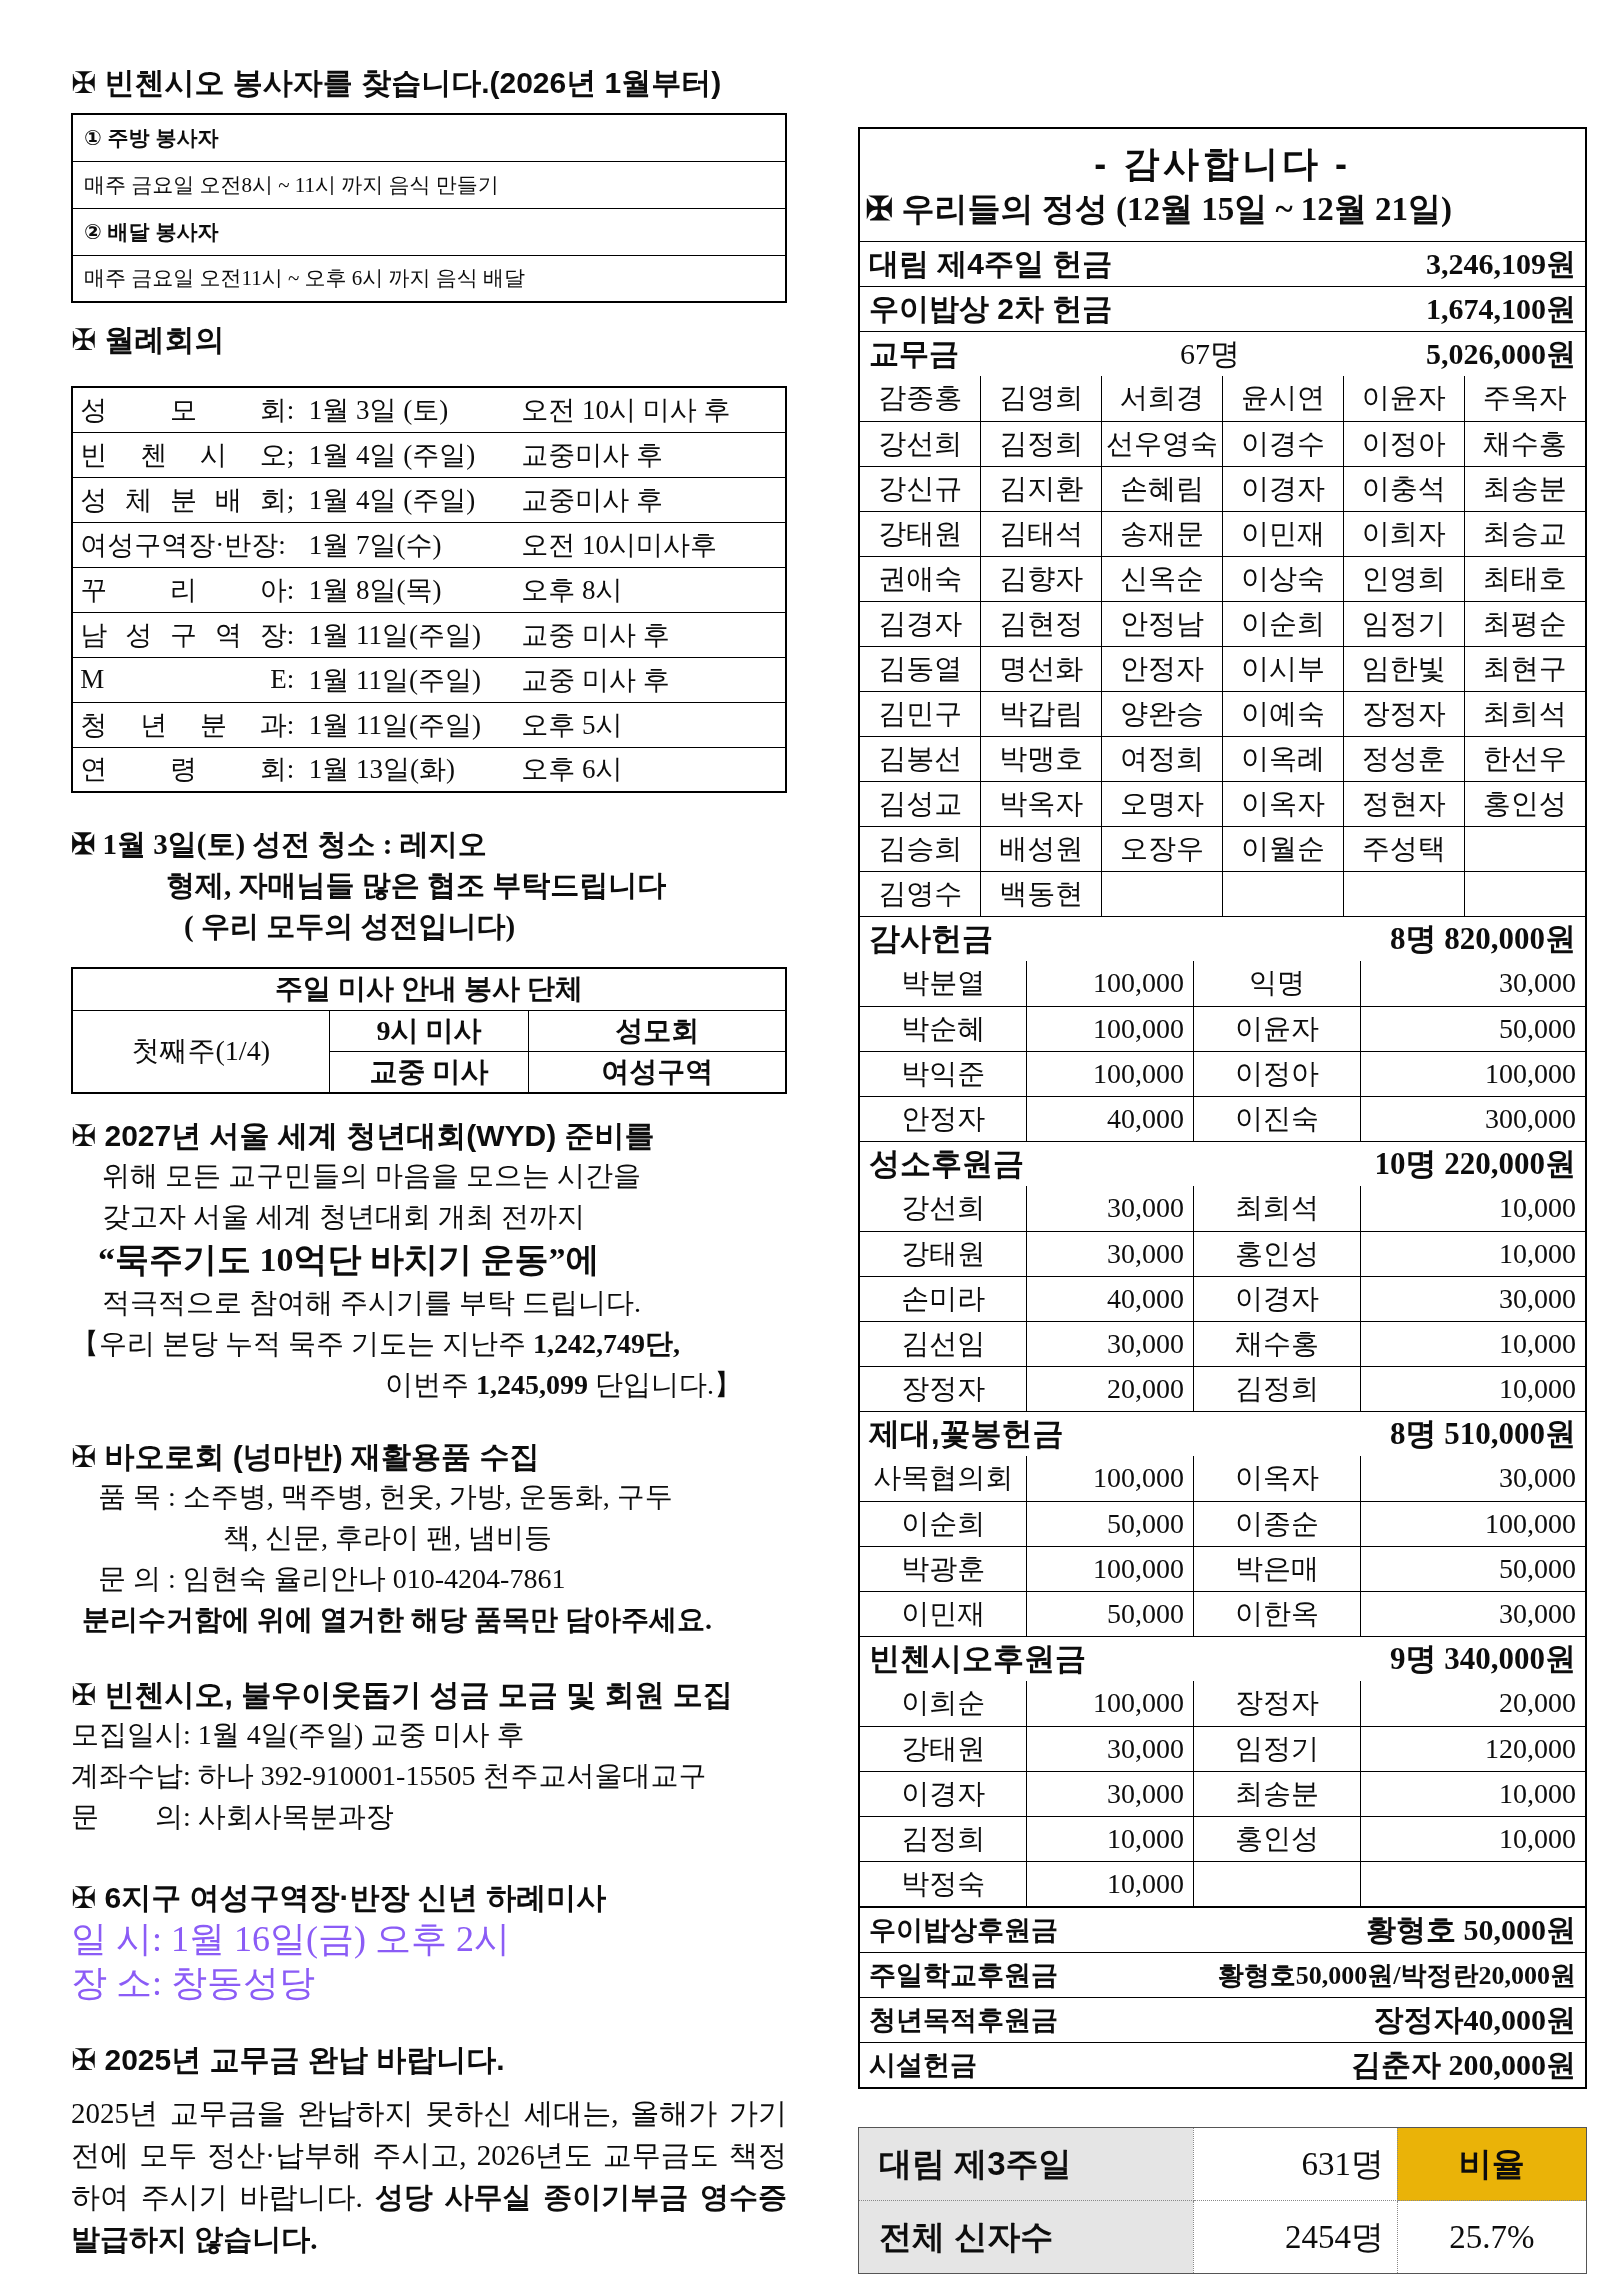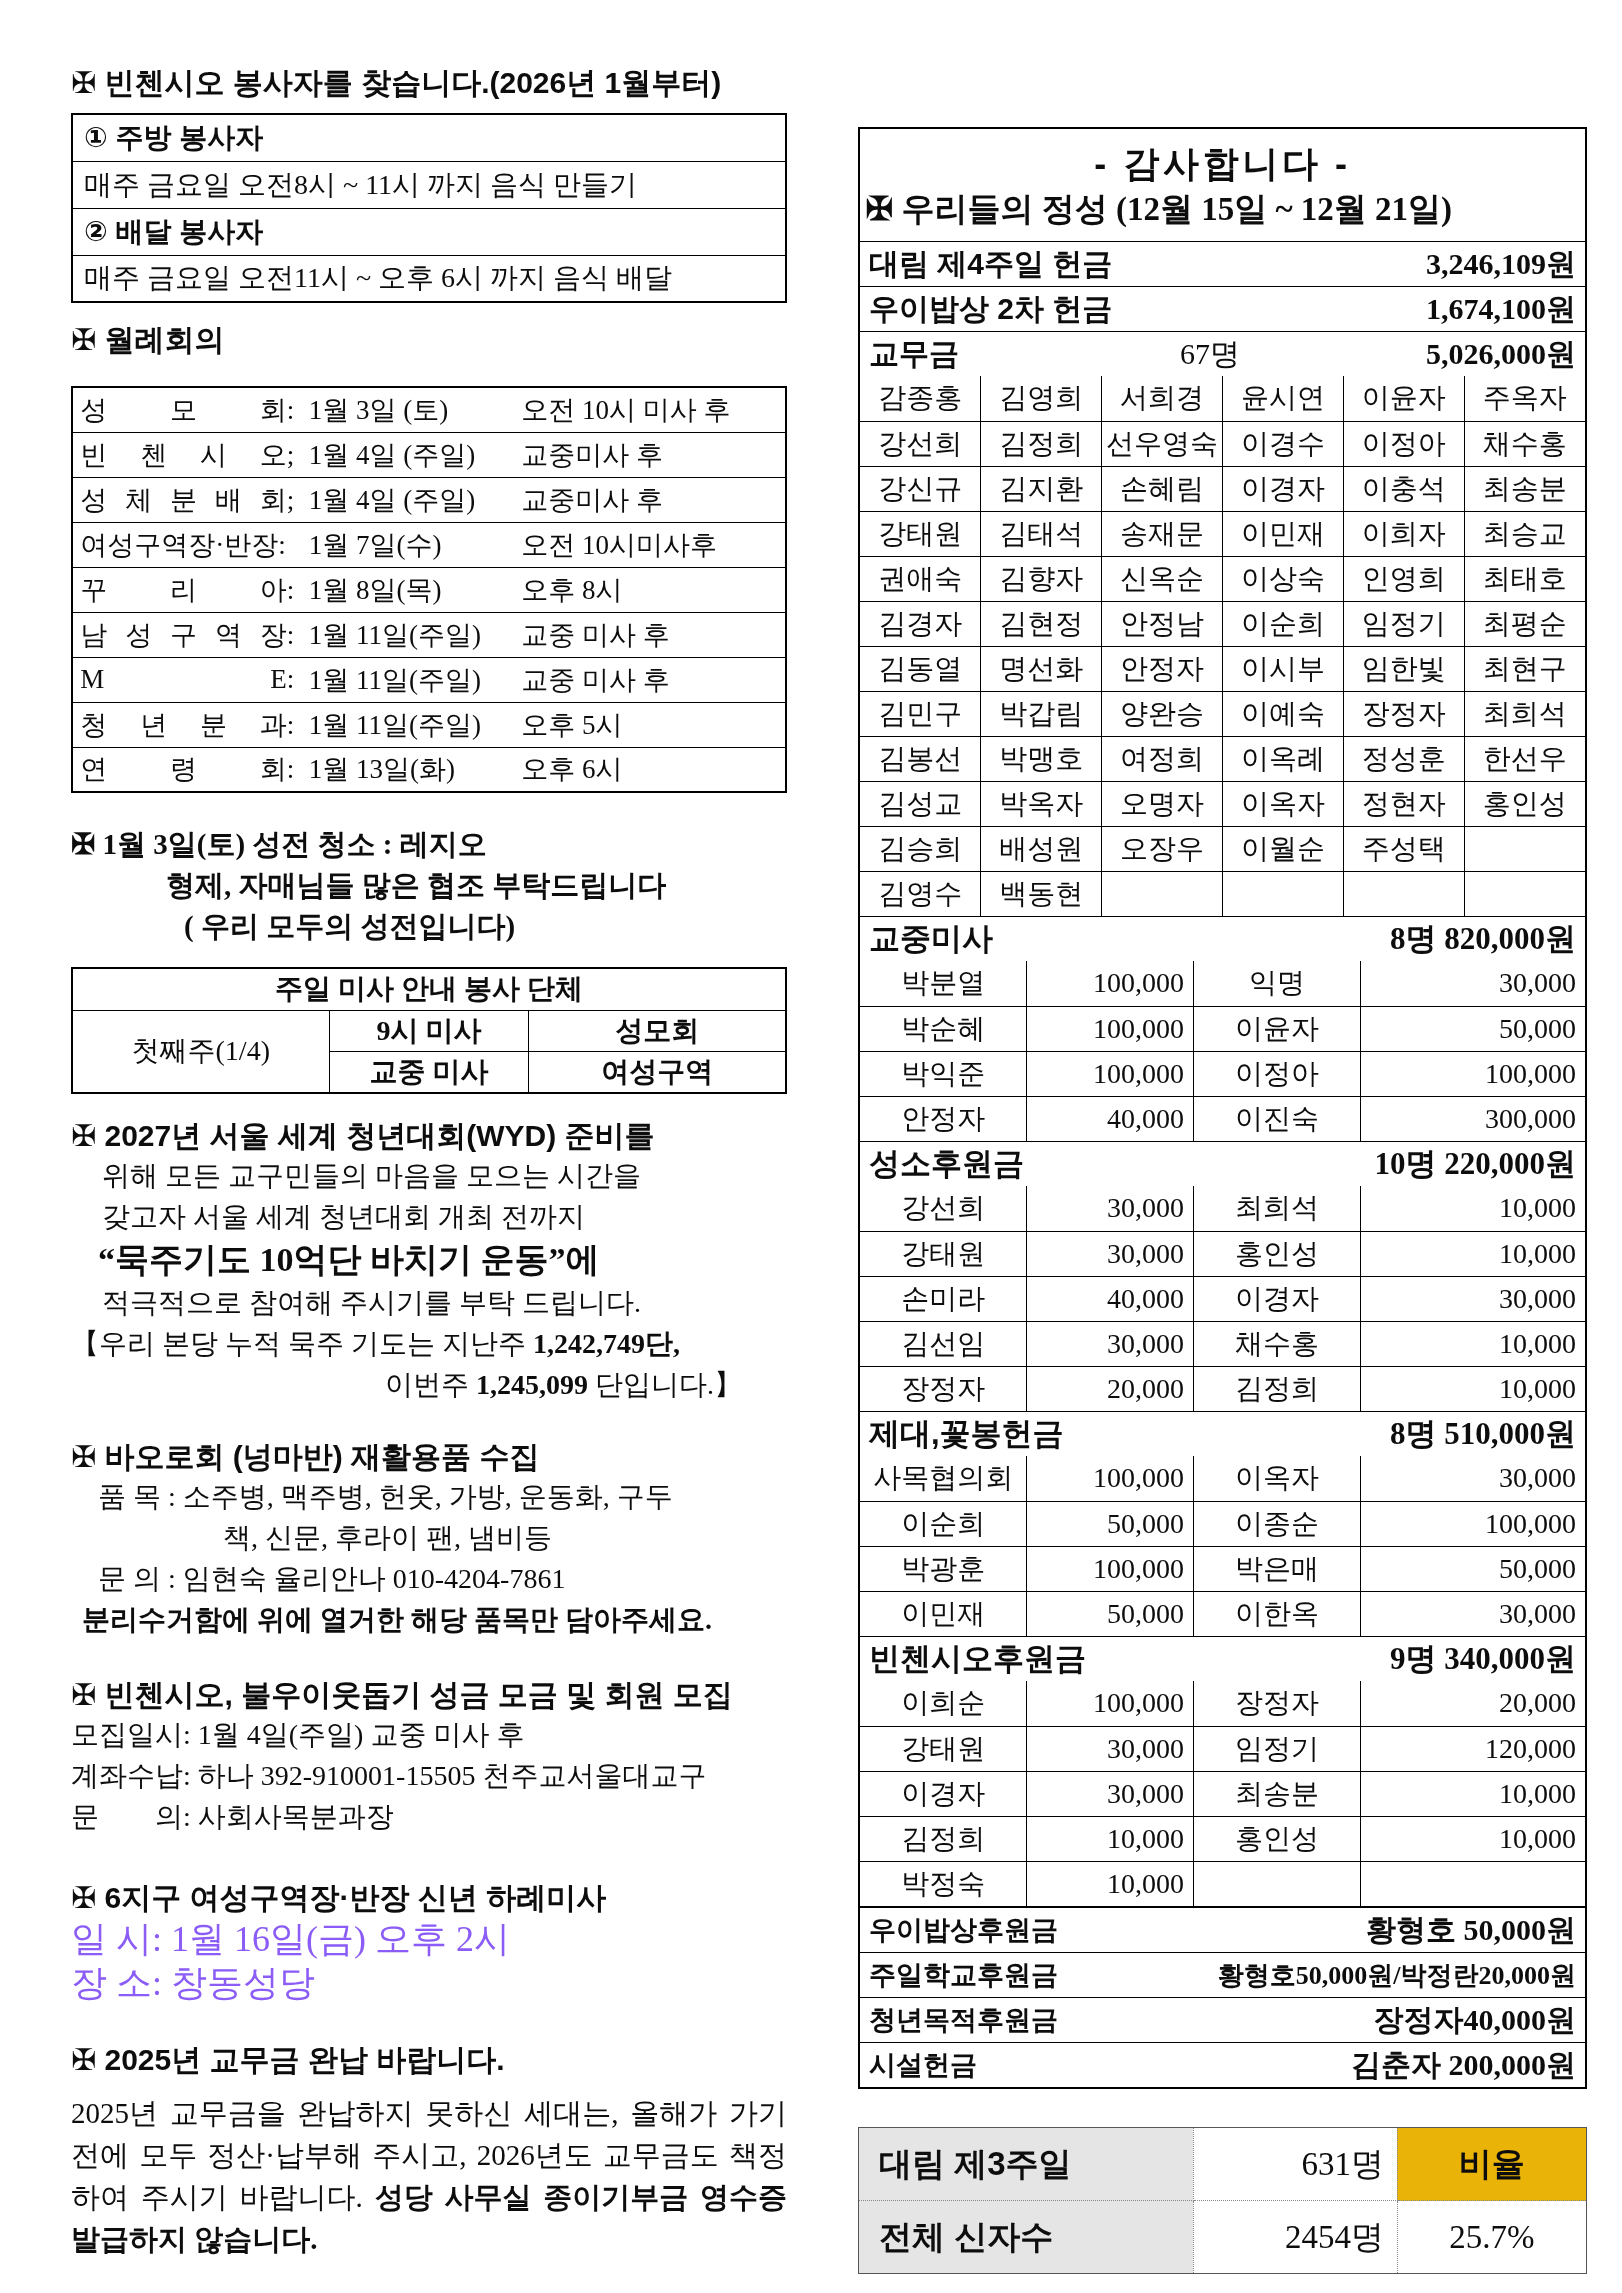--- a/index.html
+++ b/index.html
@@ -10,21 +10,21 @@
   }
   .b{font-weight:700;}
 
   
   .col-left{position:absolute;left:71px;top:64px;width:716px;}
   .h1{font-family:"Liberation Sans","DejaVu Sans",sans-serif;font-weight:700;
       font-size:30px;line-height:38px;white-space:nowrap;}
 
   table{border-collapse:collapse;width:100%;}
   .vol-table{border:2.7px solid #000;margin-top:11px;}
-  .vol-table td{border-top:1.8px solid #000;height:47px;padding-left:11px;font-size:28px;}
+  .vol-table td{border-top:1.8px solid #000;height:47px;padding-left:11px;font-size:21px;}
   .vol-table tr:first-child td{border-top:none;}
   .vol-head{font-family:"Liberation Sans","DejaVu Sans",sans-serif;font-weight:700;}
 
   .h2{margin-top:18px;}
 
   .meet-table{border:2.7px solid #000;margin-top:27px;}
   .meet-table td{border-top:1.8px solid #000;height:45px;font-size:27px;padding:0 5.5px 0 7.3px;}
   .meet-table tr:first-child td{border-top:none;margin-left:18px;}
   .meet-label{display:inline-block;width:214px;text-align:justify;text-align-last:justify;vertical-align:middle;}
   .meet-date{display:inline-block;width:227px;padding-left:14.5px;vertical-align:middle;white-space:nowrap;}
@@ -363,21 +363,21 @@
           <td>백동현</td>
           <td></td>
           <td></td>
           <td></td>
           <td></td>
         </tr>
         </tbody>
     </table>
 
     <div class="sec-head">
-      <span class="sec-label">교중미사</span>
+      <span class="sec-label">감사헌금</span>
       <span class="sec-summary">8명 820,000원</span>
     </div>
     <table class="inner-table pair-table">
       <tbody>
 
       <tr>
           <td class="n">박분열</td>
           <td class="a">100,000</td>
           <td class="n">익명</td>
           <td class="a">30,000</td>

